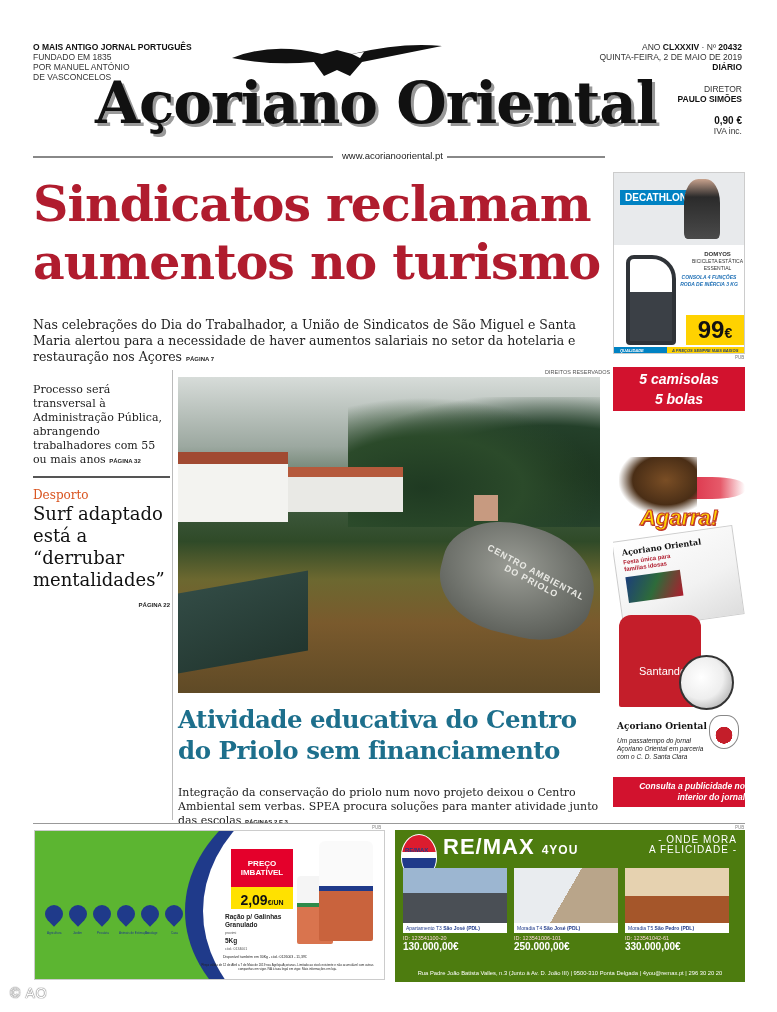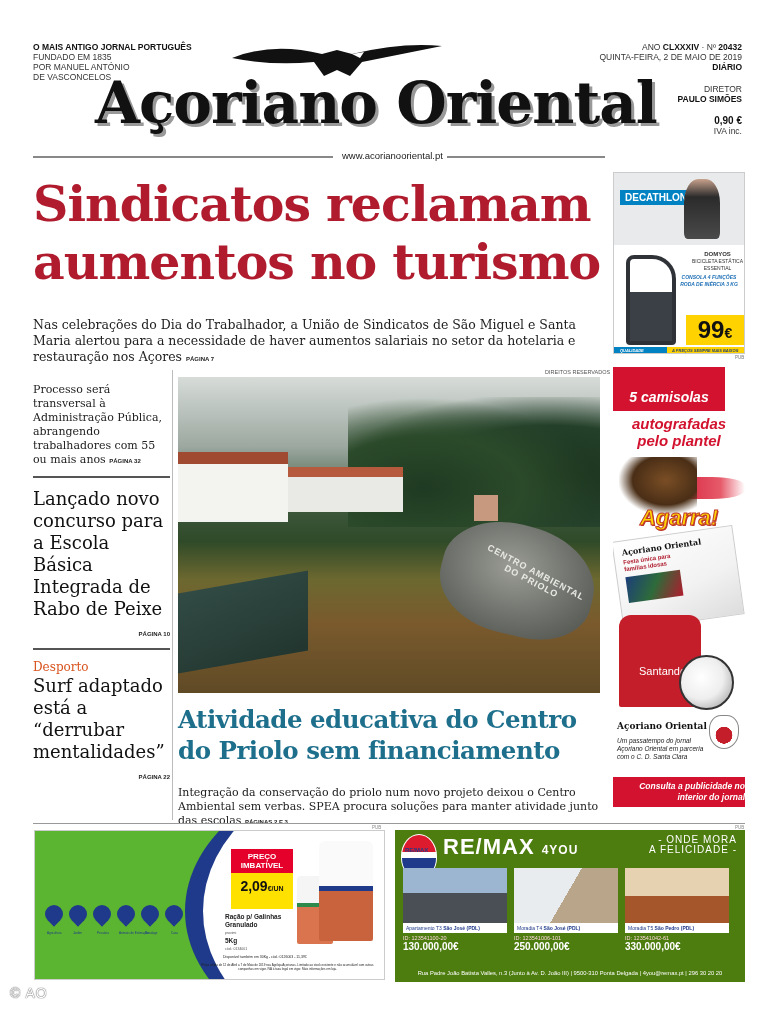--- a/index.html
+++ b/index.html
@@ -56,21 +56,21 @@
   .decathlon .domyos b { font-size: 6px; }
   .decathlon .feat { position: absolute; left: 58px; top: 101px; width: 74px; font-size: 5px; font-weight: bold; font-style: italic; color: #1e6fb5; text-align: center; line-height: 7px; }
   .decathlon .price { position: absolute; left: 72px; top: 142px; width: 58px; height: 30px; background: #ffd200; font-weight: bold; font-size: 24px; line-height: 30px; text-align: center; color: #111; }
   .decathlon .price small { font-size: 14px; }
   .decathlon .bar { position: absolute; left: 0; top: 174px; width: 132px; height: 8px; background: linear-gradient(90deg,#0082c3 0 40%,#ffd200 40% 100%); font-size: 4px; line-height: 8px; font-style: italic; font-weight: bold; }
   .decathlon .bar .q { position: absolute; left: 6px; color: #fff; }
   .decathlon .bar .p { position: absolute; left: 58px; color: #1e3f7a; }
   .pub-mini { font-size: 4.5px; color: #777; }
 
   .promo { left: 613px; top: 365px; width: 132px; height: 442px; background: #fff; overflow: hidden; }
-  .promo .redbox { position: absolute; left: 0; top: 2px; width: 112px; height: 44px; background: #d2122e; color: #fff; font-weight: bold; font-style: italic; font-size: 14px; line-height: 20px; text-align: center; padding-top: 20px; }
+  .promo .redbox { position: absolute; left: 0; top: 2px; width: 132px; height: 44px; background: #d2122e; color: #fff; font-weight: bold; font-style: italic; font-size: 14px; line-height: 20px; text-align: center; padding-top: 2px; }
   .promo .auto { position: absolute; left: 0; top: 50px; width: 132px; text-align: center; font-weight: bold; font-style: italic; font-size: 15px; line-height: 17px; color: #d2122e; }
   .promo .hawk { position: absolute; left: 6px; top: 92px; width: 78px; height: 58px; background: radial-gradient(ellipse at 60% 40%,#7a4e25 0%,#4a2e16 50%,transparent 72%); }
   .promo .swoosh { position: absolute; left: 50px; top: 112px; width: 82px; height: 22px; background: linear-gradient(90deg,#d2122e 0%,#e65a6a 70%,transparent 100%); border-radius: 0 40% 40% 0; }
   .promo .agarra { position: absolute; left: 0; top: 140px; width: 132px; text-align: center; font-weight: bold; font-style: italic; font-size: 22px; color: #ffd400; -webkit-text-stroke: 1px #c0392b; text-shadow: 1px 1px 0 #c0392b; }
   .promo .papers { position: absolute; left: 4px; top: 168px; width: 122px; height: 90px; background: linear-gradient(160deg,#fff 0%,#f2f2f2 60%,#ddd 100%); border: 1px solid #ccc; transform: rotate(-8deg); }
   .promo .papers .mini-title { position: absolute; left: 8px; top: 6px; font-family: "DejaVu Serif", serif; font-weight: bold; font-size: 8px; color: #111; }
   .promo .papers .mini-head { position: absolute; left: 8px; top: 18px; font-size: 6px; font-weight: bold; color: #b01c2e; width: 70px; line-height: 7px; }
   .promo .papers .mini-img { position: absolute; left: 8px; top: 36px; width: 55px; height: 26px; background: linear-gradient(120deg,#1c3f7a,#2e6b3a,#b01c2e); }
   .promo .shirt { position: absolute; left: 6px; top: 250px; width: 82px; height: 92px; background: #c41e2a; border-radius: 12px 12px 2px 2px; }
   .promo .shirt span { position: absolute; left: 20px; top: 50px; font-size: 11px; color: #fff; font-weight: normal; }
@@ -83,21 +83,21 @@
   
   .bottom-rule { left: 33px; top: 823px; width: 712px; height: 1px; background: #999; }
   .pub-tag { font-size: 4.5px; color: #888; }
   .agriloja { left: 34px; top: 830px; width: 351px; height: 150px; background: #5cb531; overflow: hidden; border: 1px solid #ccc; }
   .agriloja .swirl { position: absolute; left: 150px; top: -60px; width: 380px; height: 280px; border-radius: 50%; background: #fff; border-left: 18px solid #1f3a8a; }
   .agriloja .logo-pill { position: absolute; left: 14px; top: 22px; width: 116px; height: 42px; border-radius: 21px; background: #1f3a8a; color: #5cb531; font-weight: bold; font-size: 22px; line-height: 42px; text-align: center; }
   .agriloja .icons { position: absolute; left: 10px; top: 74px; display: flex; gap: 6px; }
   .agriloja .pin { width: 18px; height: 18px; border-radius: 50% 50% 50% 0; transform: rotate(-45deg); background: #1f3a8a; }
   .agriloja .pin-label { position: absolute; top: 100px; font-size: 3px; color: #1f3a8a; }
   .agriloja .pricebox { position: absolute; left: 196px; top: 18px; width: 62px; height: 60px; background: #ffe100; }
-  .agriloja .pricebox .red { background: #e4002b; color: #fff; font-weight: bold; font-size: 8px; line-height: 9px; text-align: center; padding: 3px 0; }
+  .agriloja .pricebox .red { background: #e4002b; color: #fff; font-weight: bold; font-size: 8px; line-height: 9px; text-align: center; padding: 10px 0; }
   .agriloja .pricebox .amount { text-align: center; font-weight: bold; font-size: 14px; color: #111; padding-top: 5px; }
   .agriloja .pricebox .amount small { font-size: 7px; }
   .agriloja .prod { position: absolute; left: 190px; top: 82px; width: 90px; font-size: 6.5px; font-weight: bold; color: #222; line-height: 8px; }
   .agriloja .prod .small { font-size: 3.5px; font-weight: normal; color: #555; }
   .agriloja .bag1 { position: absolute; left: 284px; top: 10px; width: 54px; height: 100px; background: linear-gradient(180deg,#fafafa 0 45%,#1f3a8a 45% 50%,#c9633d 50% 100%); border-radius: 6px 6px 2px 2px; }
   .agriloja .bag2 { position: absolute; left: 262px; top: 45px; width: 36px; height: 68px; background: linear-gradient(180deg,#f5f5f5 0 40%,#2e8a4a 40% 46%,#d9744e 46% 100%); border-radius: 4px 4px 2px 2px; }
   .agriloja .avail { position: absolute; left: 188px; top: 124px; font-size: 3.5px; color: #222; }
   .agriloja .fine { position: absolute; left: 160px; top: 132px; width: 185px; font-size: 3px; color: #222; text-align: center; line-height: 4px; }
 
   .remax { left: 395px; top: 830px; width: 350px; height: 152px; background: #4d7c0f; overflow: hidden; }
@@ -165,25 +165,20 @@
 
 <div class="abs col-left">
   <div class="story">
     <p>
       <span>Processo será transversal à Administração Pública, abrangendo trabalhadores com 55 ou mais anos</span>
       <span class="page-ref">PÁGINA 32</span>
     </p>
     <hr>
   </div>
   <div class="story">
-    <h2>Lançado novo concurso para a Escola Básica Integrada de Rabo de Peixe</h2>
-    <div class="ref"><span class="page-ref">PÁGINA 10</span></div>
-    <hr>
-  </div>
-  <div class="story">
     <div class="section-label">Desporto</div>
     <h2>Surf adaptado está a “derrubar mentalidades”</h2>
     <div class="ref"><span class="page-ref">PÁGINA 22</span></div>
   </div>
 </div>
 <div class="abs vrule"></div>
 
 <div class="abs credit">DIREITOS RESERVADOS</div>
 <div class="abs photo">
   <div class="trees"></div>
@@ -222,24 +217,20 @@
     <span class="q">QUALIDADE</span>
     <span class="p">A PREÇOS SEMPRE MAIS BAIXOS</span>
   </div>
 </div>
 <div class="abs pub-mini" style="left:735px;top:355px">PUB</div>
 
 <div class="abs promo">
   <div class="redbox">
     <div>5 camisolas</div>
     <div>5 bolas</div>
-  </div>
-  <div class="auto">
-    <div>autografadas</div>
-    <div>pelo plantel</div>
   </div>
   <div class="swoosh"></div>
   <div class="hawk"></div>
   <div class="agarra">Agarra!</div>
   <div class="papers">
     <div class="mini-title">Açoriano Oriental</div>
     <div class="mini-head">Festa única para famílias idosas</div>
     <div class="mini-img"></div>
   </div>
   <div class="shirt">

